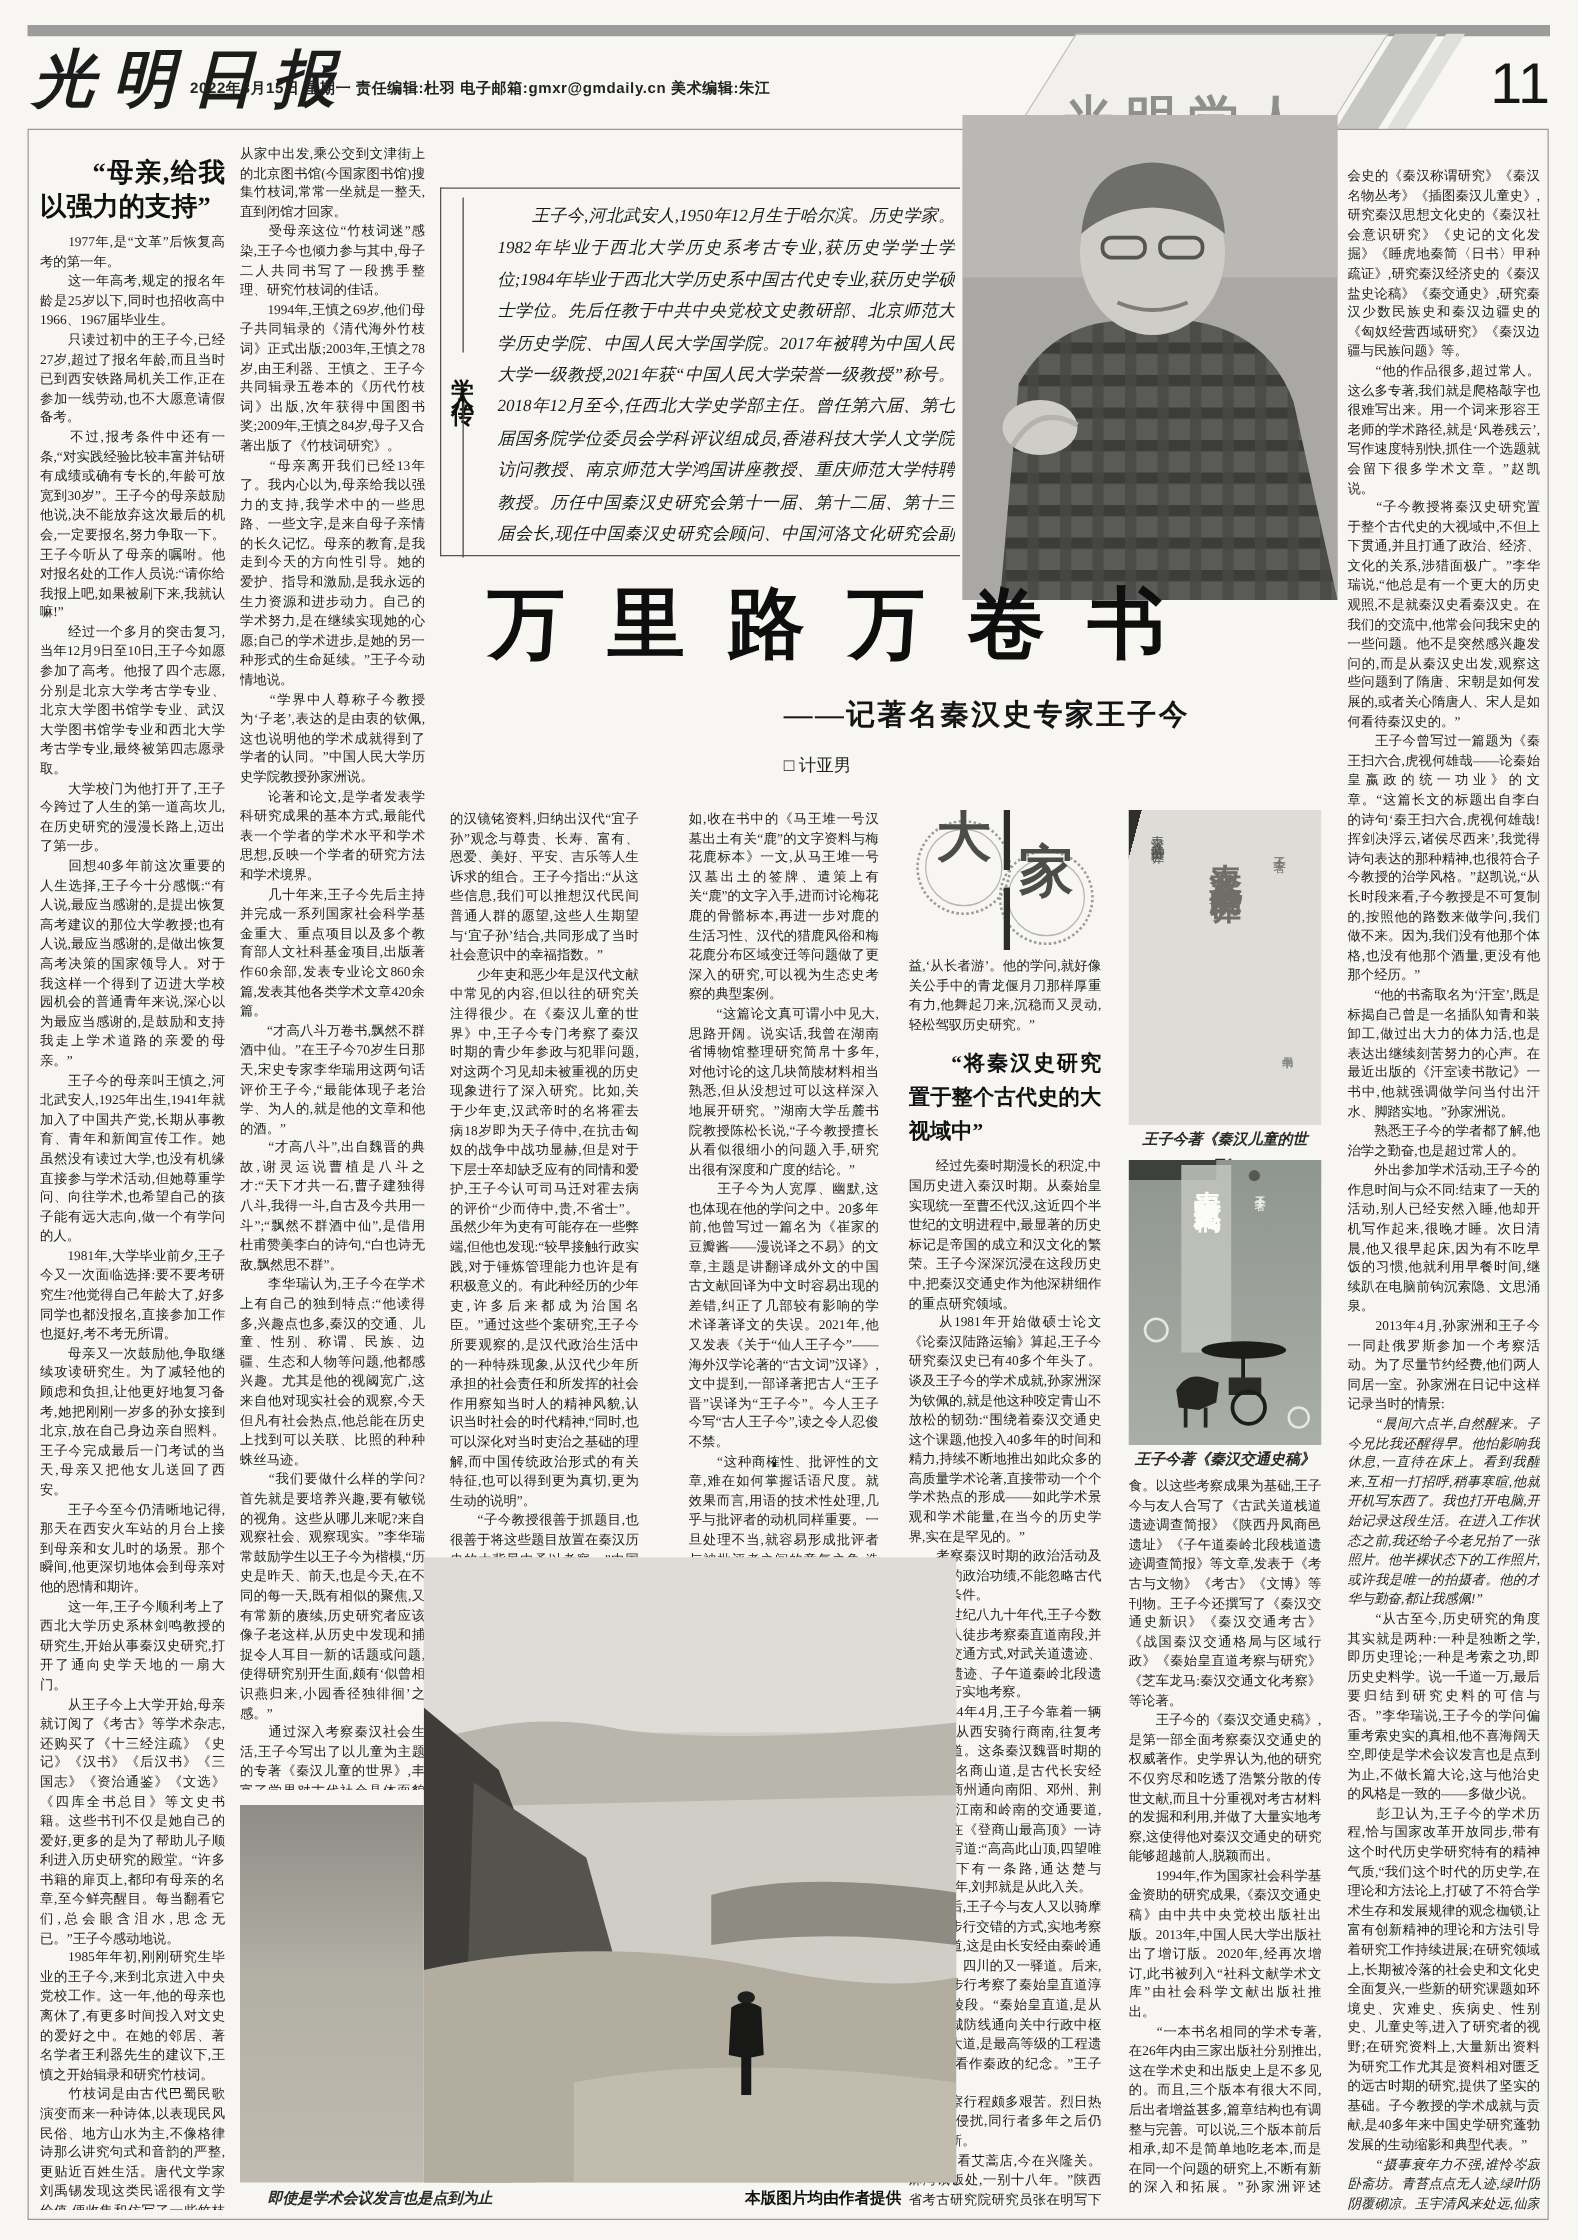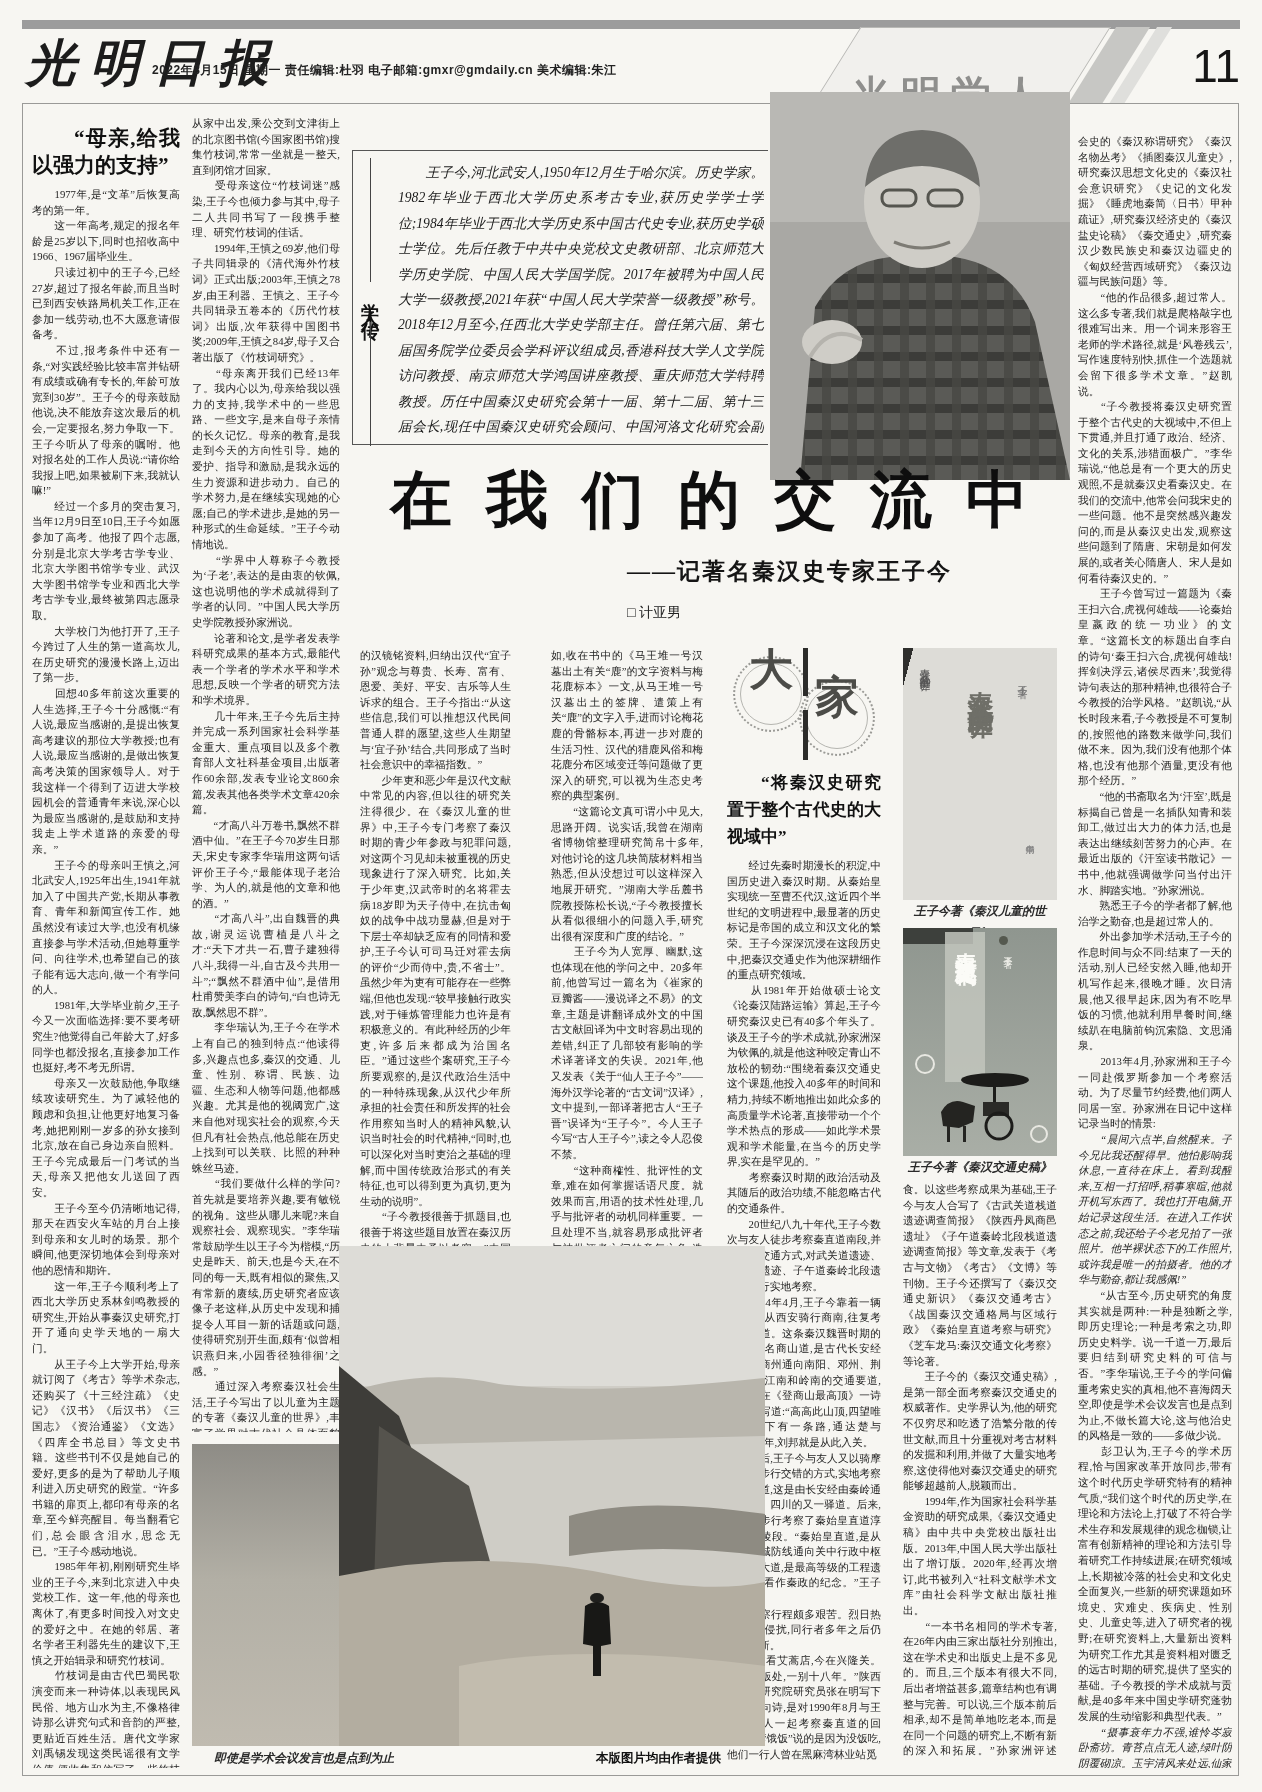--- a/index.html
+++ b/index.html
@@ -87,21 +87,21 @@
     <ellipse cx="152" cy="110" rx="58" ry="66" fill="#cfcdc7"></ellipse>
     <path d="M95 95 Q100 40 152 38 Q206 40 210 95 Q185 75 152 74 Q118 75 95 95 Z" fill="#6e6e6a"></path>
     <rect x="112" y="98" width="34" height="16" rx="7" fill="none" stroke="#55554f" stroke-width="3"></rect>
     <rect x="158" y="98" width="34" height="16" rx="7" fill="none" stroke="#55554f" stroke-width="3"></rect>
     <path d="M124 150 Q152 162 180 150" stroke="#7d7b74" stroke-width="3" fill="none"></path>
     <ellipse cx="62" cy="250" rx="30" ry="22" fill="#cfcdc7"></ellipse>
     <path d="M40 265 Q60 230 92 248" stroke="#b5b3ad" stroke-width="4" fill="none"></path>
   </svg>
 </div>
 
-<div class="abs headline">在我们的交流中</div>
+<div class="abs headline">万里路万卷书</div>
 <div class="abs subtitle">——记著名秦汉史专家王子今</div>
 <div class="abs byline">□ 计亚男</div>
 
 <div class="abs bt" style="left:32px;top:116px;width:148px;height:1652px;">
   <div class="col-h" style="font-size:21px;">“母亲,给我以强力的支持”</div>
   <div class="flow">　　1977年,是“文革”后恢复高考的第一年。
 　　这一年高考,规定的报名年龄是25岁以下,同时也招收高中1966、1967届毕业生。
 　　只读过初中的王子今,已经27岁,超过了报名年龄,而且当时已到西安铁路局机关工作,正在参加一线劳动,也不大愿意请假备考。
 　　不过,报考条件中还有一条,“对实践经验比较丰富并钻研有成绩或确有专长的,年龄可放宽到30岁”。王子今的母亲鼓励他说,决不能放弃这次最后的机会,一定要报名,努力争取一下。王子今听从了母亲的嘱咐。他对报名处的工作人员说:“请你给我报上吧,如果被刷下来,我就认嘛!”
 　　经过一个多月的突击复习,当年12月9日至10日,王子今如愿参加了高考。他报了四个志愿,分别是北京大学考古学专业、北京大学图书馆学专业、武汉大学图书馆学专业和西北大学考古学专业,最终被第四志愿录取。
@@ -153,20 +153,21 @@
         <div class="orn-circle inner"></div>
       </div>
     <div class="orn-circle" style="left:72px;top:32px;">
         <div class="orn-circle inner"></div>
       </div>
     <div class="orn-bar" style="left:76px;top:0;height:48px;"></div>
     <div class="orn-bar" style="left:76px;top:62px;height:50px;"></div>
     <div class="orn-char" style="left:22px;top:14px;">大</div>
     <div class="orn-char" style="left:88px;top:42px;">家</div>
   </div>
+  <div class="flow">益,‘从长者游’。他的学问,就好像关公手中的青龙偃月刀那样厚重有力,他舞起刀来,沉稳而又灵动,轻松驾驭历史研究。”</div>
   <div class="col-h">“将秦汉史研究置于整个古代史的大视域中”</div>
   <div class="flow">　　经过先秦时期漫长的积淀,中国历史进入秦汉时期。从秦始皇实现统一至曹丕代汉,这近四个半世纪的文明进程中,最显著的历史标记是帝国的成立和汉文化的繁荣。王子今深深沉浸在这段历史中,把秦汉交通史作为他深耕细作的重点研究领域。
 　　从1981年开始做硕士论文《论秦汉陆路运输》算起,王子今研究秦汉史已有40多个年头了。谈及王子今的学术成就,孙家洲深为钦佩的,就是他这种咬定青山不放松的韧劲:“围绕着秦汉交通史这个课题,他投入40多年的时间和精力,持续不断地推出如此众多的高质量学术论著,直接带动一个个学术热点的形成——如此学术景观和学术能量,在当今的历史学界,实在是罕见的。”
 　　考察秦汉时期的政治活动及其随后的政治功绩,不能忽略古代的交通条件。
 　　20世纪八九十年代,王子今数次与友人徒步考察秦直道南段,并以多种交通方式,对武关道遗迹、傥骆道遗迹、子午道秦岭北段遗迹等进行实地考察。
 　　1984年4月,王子今靠着一辆自行车,从西安骑行商南,往复考察武关道。这条秦汉魏晋时期的古道,又名商山道,是古代长安经蓝田、商州通向南阳、邓州、荆襄,以至江南和岭南的交通要道,白居易在《登商山最高顶》一诗中这样写道:“高高此山顶,四望唯烟云。下有一条路,通达楚与秦。”当年,刘邦就是从此入关。
 　　随后,王子今与友人又以骑摩托车与步行交错的方式,实地考察了傥骆道,这是由长安经由秦岭通达汉中、四川的又一驿道。后来,他们还步行考察了秦始皇直道淳化至黄陵段。“秦始皇直道,是从北边长城防线通向关中行政中枢的交通大道,是最高等级的工程遗存,可以看作秦政的纪念。”王子今说。
 　　考察行程颇多艰苦。烈日热汗,蚊虻侵扰,同行者多年之后仍记忆犹新。
 　　“昨看艾蒿店,今在兴隆关。麻湾饿饭处,一别十八年。”陕西省考古研究院研究员张在明写下的这几句诗,是对1990年8月与王子今等人一起考察秦直道的回忆,“麻湾饿饭”说的是因为没饭吃,他们一行人曾在黑麻湾林业站觅</div>
 </div>

